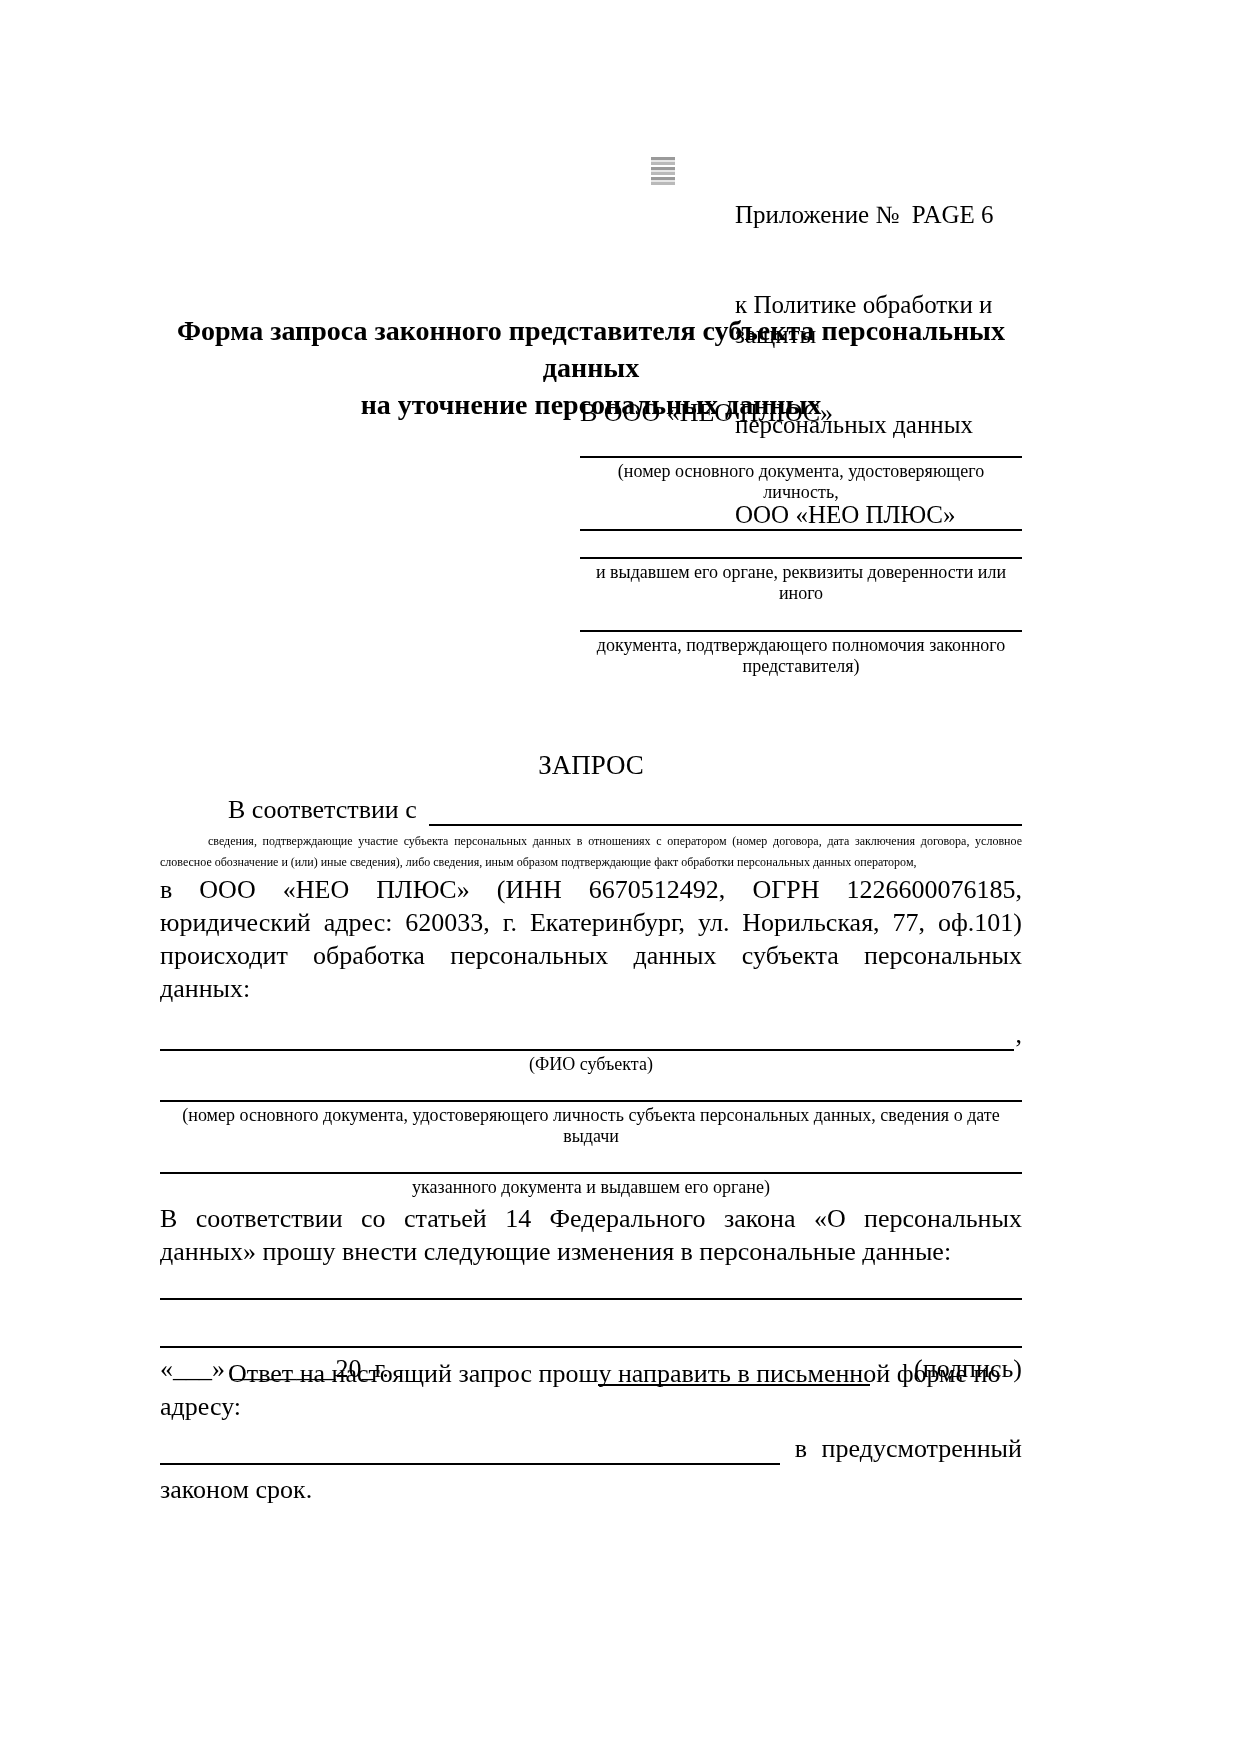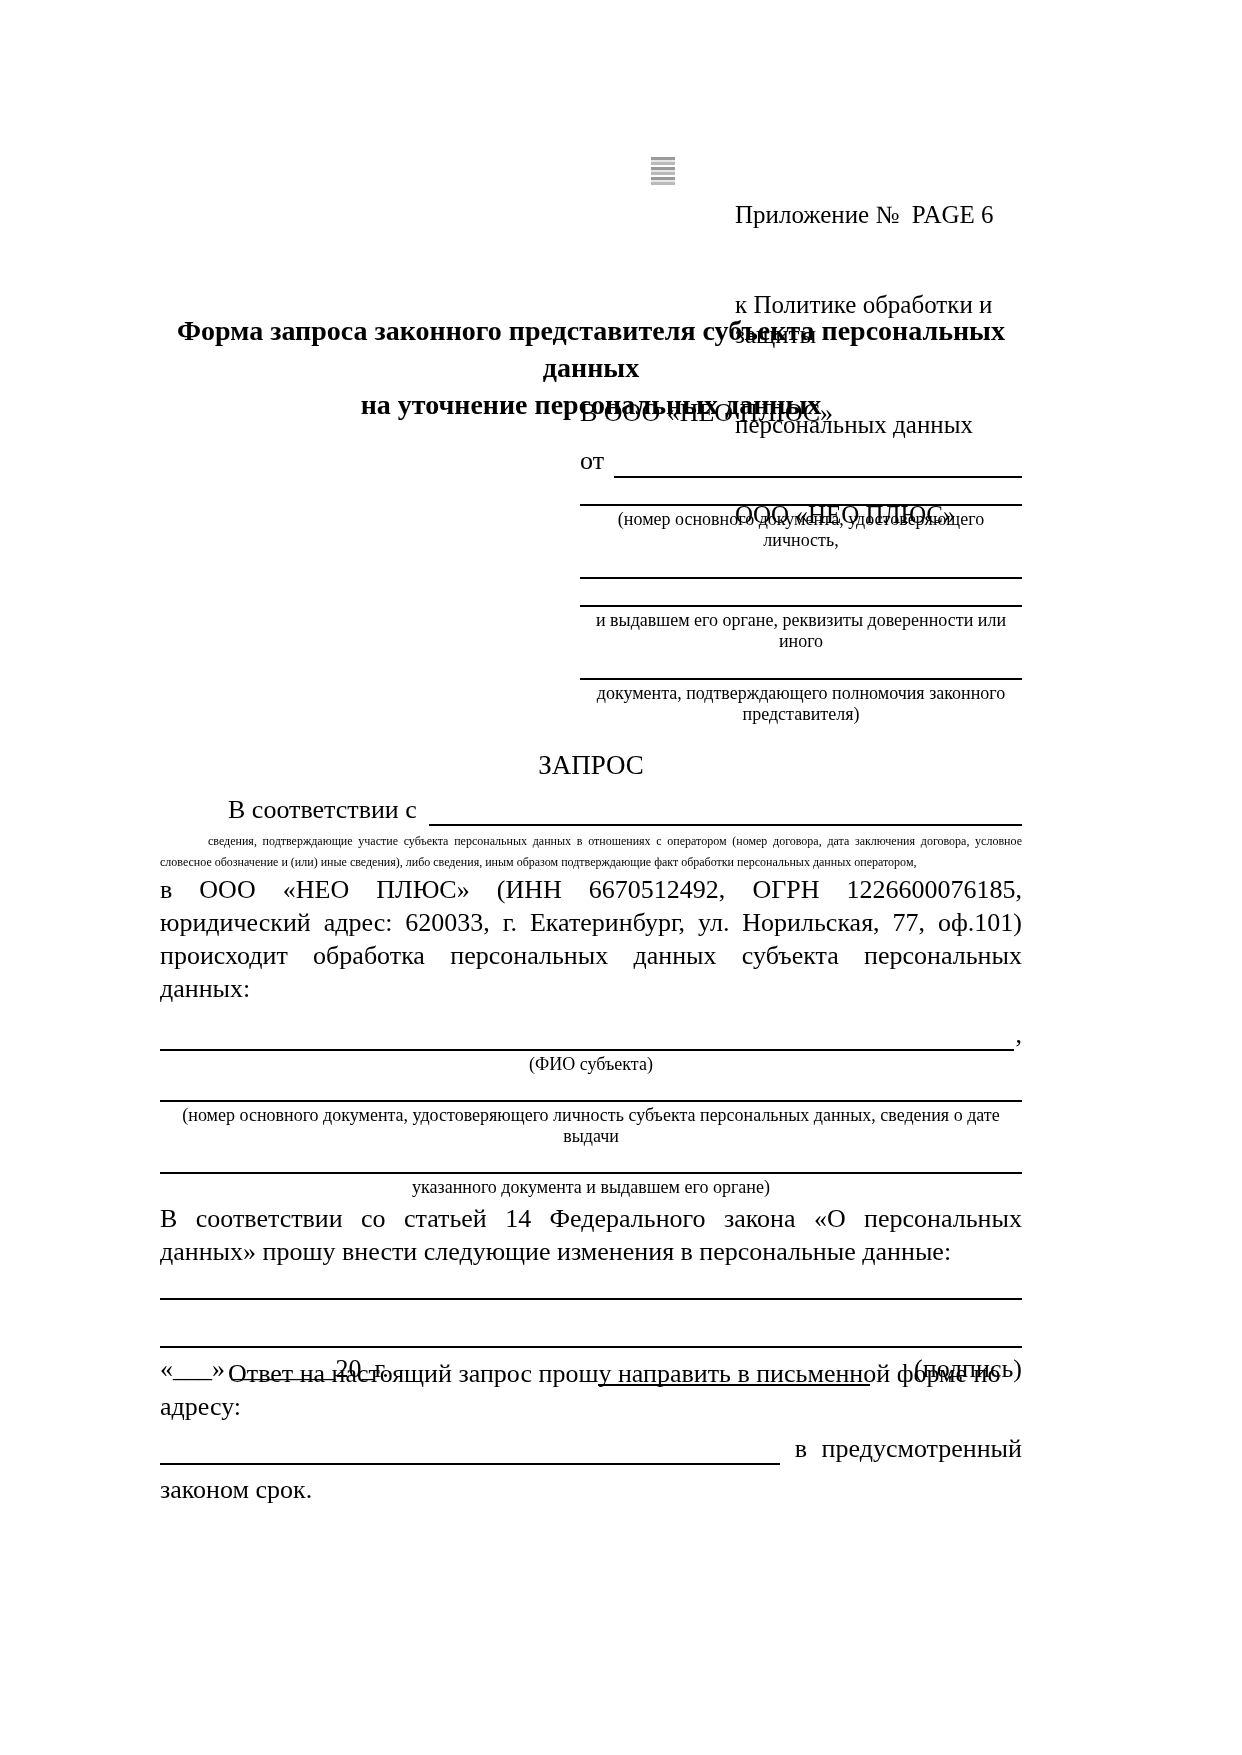--- a/index.html
+++ b/index.html
@@ -183,24 +183,20 @@
     <div>ООО «НЕО ПЛЮС»</div>
   </div>
 
   <div class="doc-title">
     <div>Форма запроса законного представителя субъекта персональных данных</div>
     <div>на уточнение персональных данных</div>
   </div>
 
   <div class="addressee">
     <div>В ООО «НЕО ПЛЮС»</div>
-    <div class="from-row">
-      <span>от</span>
-      <span class="uline"></span>
-    </div>
 
     <div class="blank-group">
       <div class="uline"></div>
       <div class="caption">(номер основного документа, удостоверяющего личность,</div>
     </div>
     <div class="blank-group">
       <div class="uline"></div>
     </div>
     <div class="blank-group">
       <div class="uline"></div>

